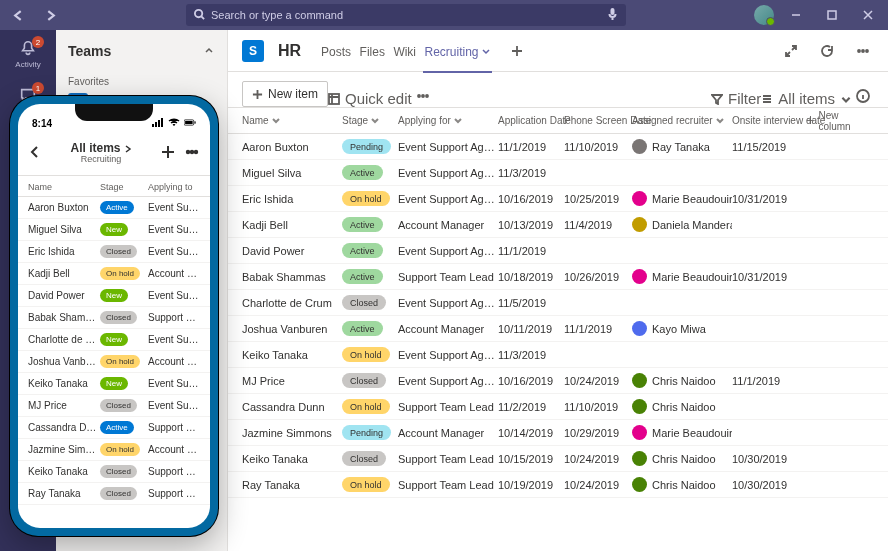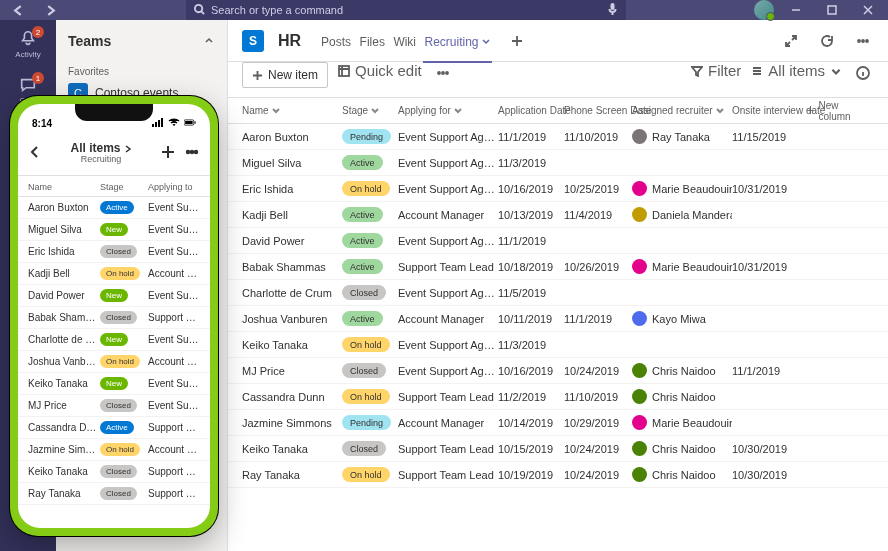--- a/index.html
+++ b/index.html
@@ -15,21 +15,21 @@
     --badge-onhold:#ffd56a;
     --badge-closed:#c8c6c4;
     --badge-new:#6bb700;
     --av1:#e3008c;
     --av2:#881798;
   }
   *{box-sizing:border-box;font-family:"Segoe UI",Arial,sans-serif}
   body{margin:0;background:#fff;width:888px;height:551px;overflow:hidden;position:relative}
   
   .desktop{position:absolute;inset:0;display:flex;flex-direction:column}
-  .titlebar{height:20px;background:var(--purple);display:flex;align-items:center;padding:0 6px;gap:8px}
+  .titlebar{height:30px;background:var(--purple);display:flex;align-items:center;padding:0 6px;gap:8px}
   .nav-btn{width:24px;height:24px;display:flex;align-items:center;justify-content:center;color:#cfcde6;font-size:11px}
   .nav-btn svg{width:11px;height:11px;stroke:#cfcde6;fill:none;stroke-width:2}
   .search-wrap{flex:1;display:flex;justify-content:center}
   .search{width:440px;height:22px;background:#3b3a66;border-radius:3px;display:flex;align-items:center;padding:0 8px;gap:6px;color:#cfcde6;font-size:11px}
   .search svg{width:11px;height:11px;stroke:#cfcde6;fill:none;stroke-width:2}
   .mic-icon svg{width:11px;height:14px;fill:#cfcde6;stroke:none}
   .profile-av{width:20px;height:20px;border-radius:50%;background:linear-gradient(135deg,#7aa,#488);margin-left:4px;position:relative}
   .profile-av::after{content:"";position:absolute;right:-1px;bottom:-1px;width:7px;height:7px;border-radius:50%;background:#6bb700;border:1px solid var(--purple)}
   .win-btn{width:28px;height:28px;display:flex;align-items:center;justify-content:center;color:#cfcde6}
   .win-btn svg{width:10px;height:10px;stroke:#cfcde6;fill:none;stroke-width:1.5}
@@ -51,21 +51,21 @@
   .tabbar{height:42px;border-bottom:1px solid var(--border);display:flex;align-items:center;padding:0 14px;gap:14px}
   .appicon{width:22px;height:22px;border-radius:3px;background:#0078d4;color:#fff;display:flex;align-items:center;justify-content:center;font-size:12px;font-weight:700}
   .tabtitle{font-size:16px;font-weight:600;color:var(--text);margin-right:4px}
   .tab{font-size:12px;color:var(--text-2);padding:12px 2px;border-bottom:2px solid transparent}
   .tab.active{color:var(--accent);border-bottom-color:var(--accent)}
   .tab .chev{margin-left:3px}
   .tabbar .spacer{flex:1}
   .tabact svg{width:14px;height:14px;stroke:#605e5c;fill:none;stroke-width:1.8}
   .tabact{display:flex;align-items:center;justify-content:center;width:22px;height:22px;color:var(--text-2)}
   
-  .cmdbar{height:36px;border-bottom:1px solid var(--border);display:flex;align-items:flex-start;padding:0 14px;gap:10px;font-size:12px;color:var(--text)}
+  .cmdbar{height:36px;border-bottom:1px solid var(--border);display:flex;align-items:flex-end;padding:0 14px;font-size:12px;color:var(--text)}
   .btn{height:26px;border:1px solid #c8c6c4;border-radius:2px;background:#fff;display:flex;align-items:center;gap:5px;padding:0 9px;font-size:12px;color:var(--text)}
   .btn svg{width:11px;height:11px;stroke:#605e5c;fill:none;stroke-width:2}
   .cmdlink{display:flex;align-items:center;gap:5px;font-size:15px;color:var(--text-2)}
   .cmdlink svg{width:12px;height:12px;stroke:#605e5c;fill:none;stroke-width:1.8}
   .cmdbar .spacer{flex:1}
   
   .grid{flex:1;overflow:auto}
   .gridhead,.row{display:grid;grid-template-columns:100px 56px 100px 66px 68px 100px 74px 64px;gap:0;align-items:center;padding:0 14px}
   .gridhead{height:26px;font-size:10px;color:var(--text-2);border-bottom:1px solid var(--border)}
   .gh{display:flex;gap:3px;align-items:center;white-space:nowrap}
@@ -74,21 +74,21 @@
   .cell{white-space:nowrap;overflow:hidden;text-overflow:ellipsis}
   .badge{display:inline-flex;align-items:center;height:15px;border-radius:8px;padding:0 8px;font-size:9px;color:#323130}
   .badge.pending{background:var(--badge-pending)}
   .badge.active{background:var(--badge-active)}
   .badge.onhold{background:var(--badge-onhold)}
   .badge.closed{background:var(--badge-closed)}
   .person{display:flex;align-items:center;gap:5px}
   .av{width:15px;height:15px;border-radius:50%;display:flex;align-items:center;justify-content:center;color:#fff;font-size:8px;flex-shrink:0}
   .newcol{font-size:10px;color:var(--text-2);display:flex;align-items:center;gap:4px}
   
-  .phone{position:absolute;left:10px;top:96px;width:208px;height:440px;border-radius:28px;background:#84cc16;padding:8px;box-shadow:0 10px 30px rgba(0,0,0,.3),0 0 0 1px #000}
+  .phone{position:absolute;left:10px;top:96px;width:208px;height:440px;border-radius:28px;background:#0369a1;padding:8px;box-shadow:0 10px 30px rgba(0,0,0,.3),0 0 0 1px #000}
   .phone-screen{width:100%;height:100%;border-radius:22px;background:#fff;overflow:hidden;display:flex;flex-direction:column;position:relative}
   .notch{position:absolute;top:0;left:50%;transform:translateX(-50%);width:78px;height:17px;background:#111;border-bottom-left-radius:12px;border-bottom-right-radius:12px;z-index:5}
   .statusbar{height:28px;display:flex;align-items:flex-end;justify-content:space-between;padding:0 14px 3px;font-size:10px;font-weight:600;color:#000}
   .statusbar .r{display:flex;gap:4px;align-items:center}
   .statusbar svg{width:12px;height:9px;fill:#000}
   .ph-head{height:44px;display:flex;align-items:center;padding:0 10px;gap:8px;border-bottom:1px solid var(--border)}
   .ph-back svg{width:14px;height:14px;stroke:#323130;fill:none;stroke-width:2}
   .ph-title{flex:1;display:flex;flex-direction:column;align-items:center;line-height:1.1}
   .ph-title .t{font-size:12px;font-weight:600;color:var(--text);display:flex;align-items:center;gap:3px}
   .ph-title .s{font-size:9px;color:var(--text-2)}

